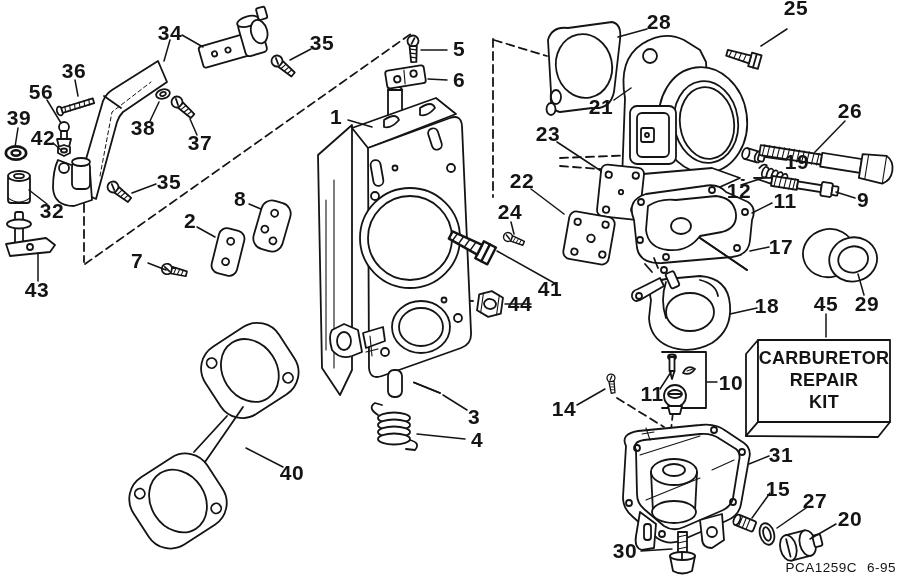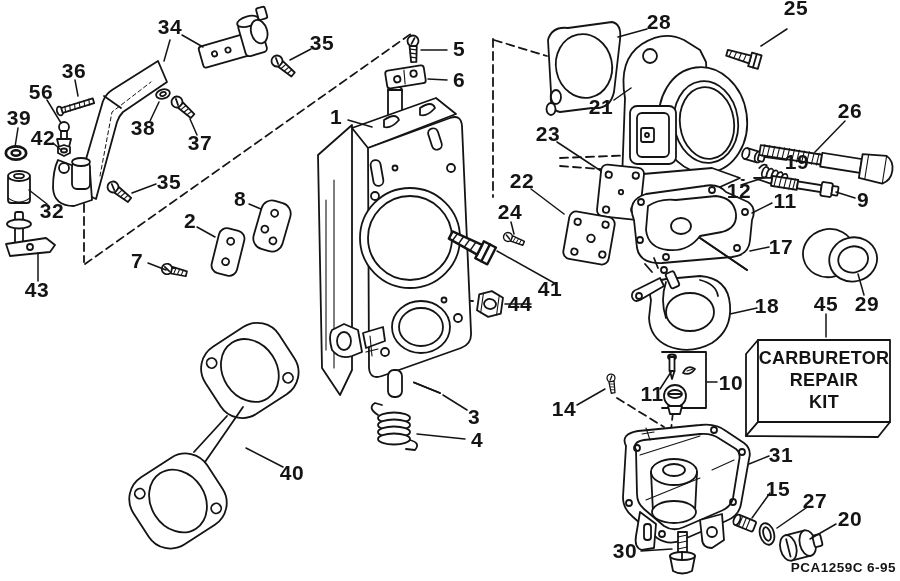--- a/index.html
+++ b/index.html
@@ -10,22 +10,22 @@
   svg.art .wf{fill:#ffffff;}
   svg.art .thin{stroke-width:1.1;}
   svg.art .ld{stroke-width:1.5;}
   svg.art .dashln{stroke-dasharray:8 5;stroke-width:1.4;}
   svg.art .ctr{stroke-dasharray:4 3;stroke-width:1;}
   .co{position:absolute;transform:translate(-50%,-50%);font-weight:700;font-size:21px;
       letter-spacing:.5px;white-space:nowrap;}
   .kit-text{position:absolute;left:758px;top:340px;width:132px;height:82px;display:flex;
       flex-direction:column;align-items:center;justify-content:center;font-weight:700;
       font-size:18px;line-height:1.22;letter-spacing:.3px;}
-  .footer{position:absolute;right:4px;top:560px;font-weight:700;font-size:13.5px;
-      display:flex;gap:4px;letter-spacing:.5px;align-items:flex-end;}
+  .footer{position:absolute;right:4px;top:560px;font-weight:400;font-size:13.5px;
+      display:flex;gap:10px;letter-spacing:.5px;align-items:flex-end;}
 </style>
 </head>
 <body>
 
 <div class="stage">
 
 <svg class="art" width="900" height="581" viewBox="0 0 900 581">
   <defs>
     <g id="scr">
       <circle class="wf" cx="0" cy="0" r="5.5"></circle>
@@ -413,21 +413,21 @@
 <div class="co" style="left:510px;top:212px">24</div>
 <div class="co" style="left:796px;top:8px">25</div>
 <div class="co" style="left:850px;top:111px">26</div>
 <div class="co" style="left:815px;top:501px">27</div>
 <div class="co" style="left:659px;top:22px">28</div>
 <div class="co" style="left:867px;top:304px">29</div>
 <div class="co" style="left:625px;top:551px">30</div>
 <div class="co" style="left:781px;top:455px">31</div>
 <div class="co" style="left:52px;top:211px">32</div>
 <div class="co" style="left:41px;top:92px">56</div>
-<div class="co" style="left:170px;top:27px">34</div>
+<div class="co" style="left:170px;top:33px">34</div>
 <div class="co" style="left:322px;top:43px">35</div>
 <div class="co" style="left:169px;top:182px">35</div>
 <div class="co" style="left:74px;top:71px">36</div>
 <div class="co" style="left:200px;top:143px">37</div>
 <div class="co" style="left:143px;top:128px">38</div>
 <div class="co" style="left:19px;top:118px">39</div>
 <div class="co" style="left:292px;top:473px">40</div>
 <div class="co" style="left:550px;top:289px">41</div>
 <div class="co" style="left:43px;top:138px">42</div>
 <div class="co" style="left:37px;top:290px">43</div>

